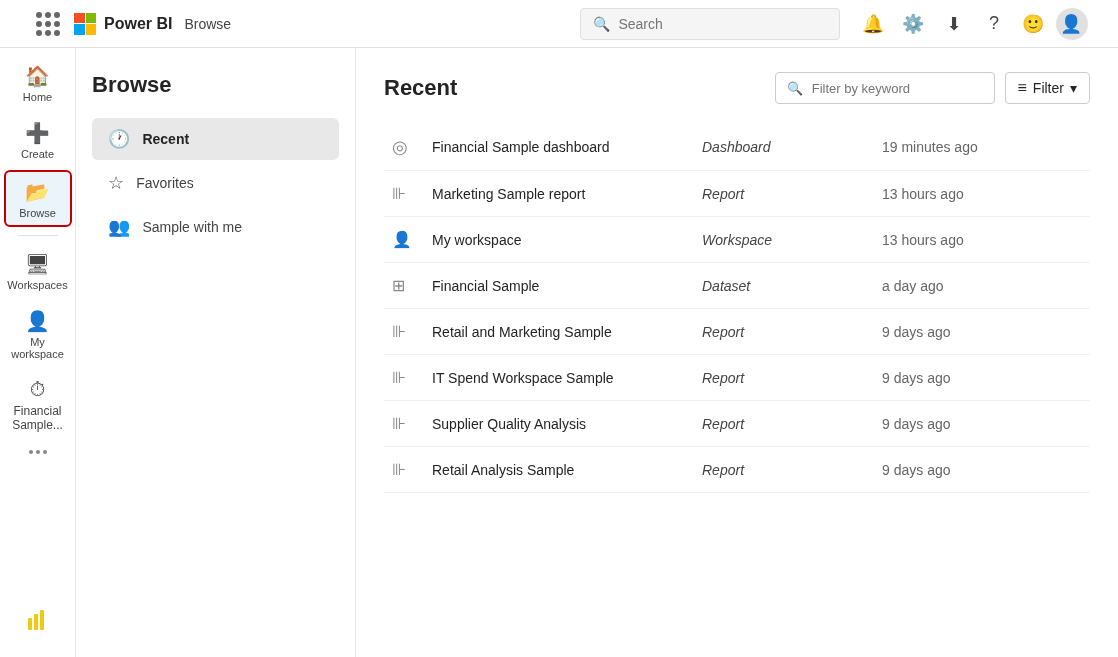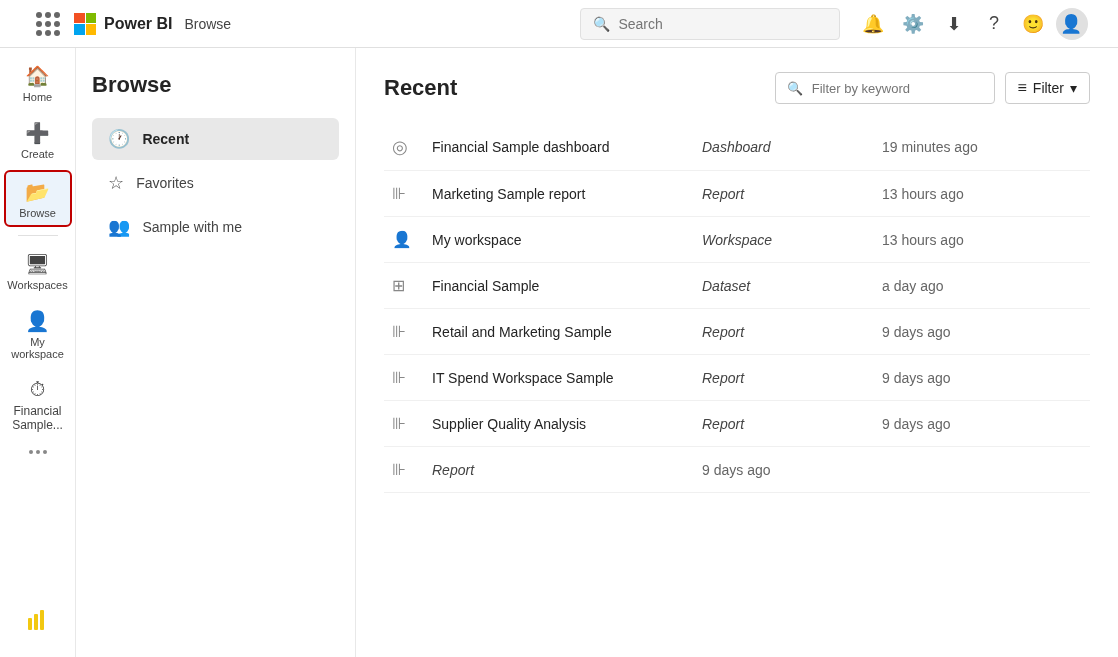--- a/index.html
+++ b/index.html
@@ -256,18 +256,19 @@
     <span class="row-opened">9 days ago</span>
   </div>
         <div class="table-row">
     <span class="row-icon"><span style="color:#888;font-size:16px;">⊪</span></span>
     <span class="row-name">Supplier Quality Analysis</span>
     <span class="row-type">Report</span>
     <span class="row-opened">9 days ago</span>
   </div>
         <div class="table-row">
     <span class="row-icon"><span style="color:#888;font-size:16px;">⊪</span></span>
+    <span class="row-name">Retail Analysis Sample</span>
     <span class="row-type">Report</span>
     <span class="row-opened">9 days ago</span>
   </div>
       </div>
   </div>
 </div>
 
 </body></html>

